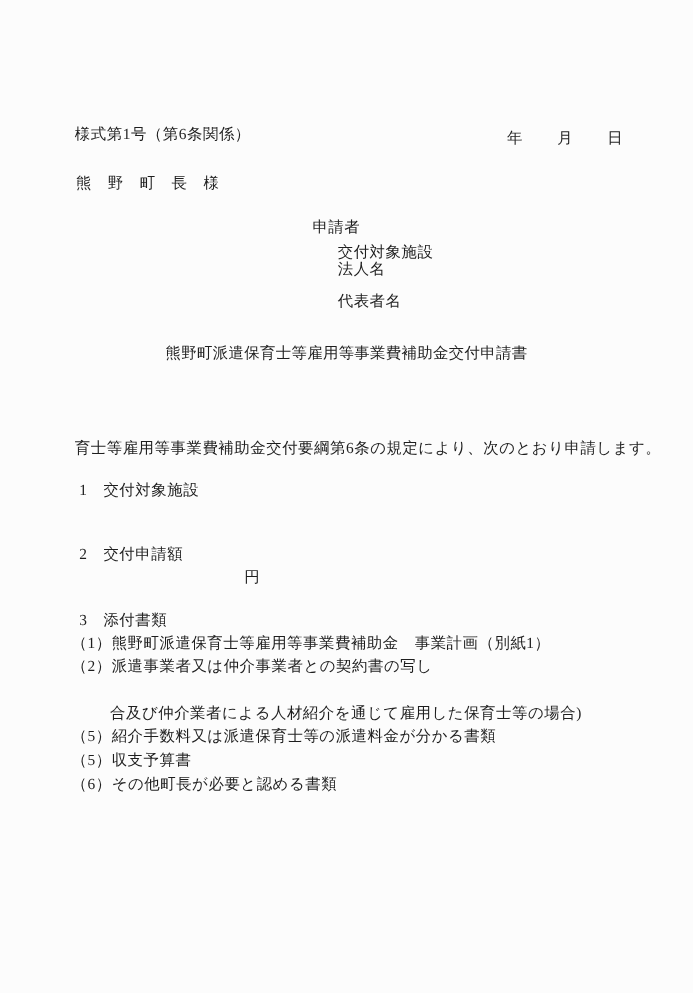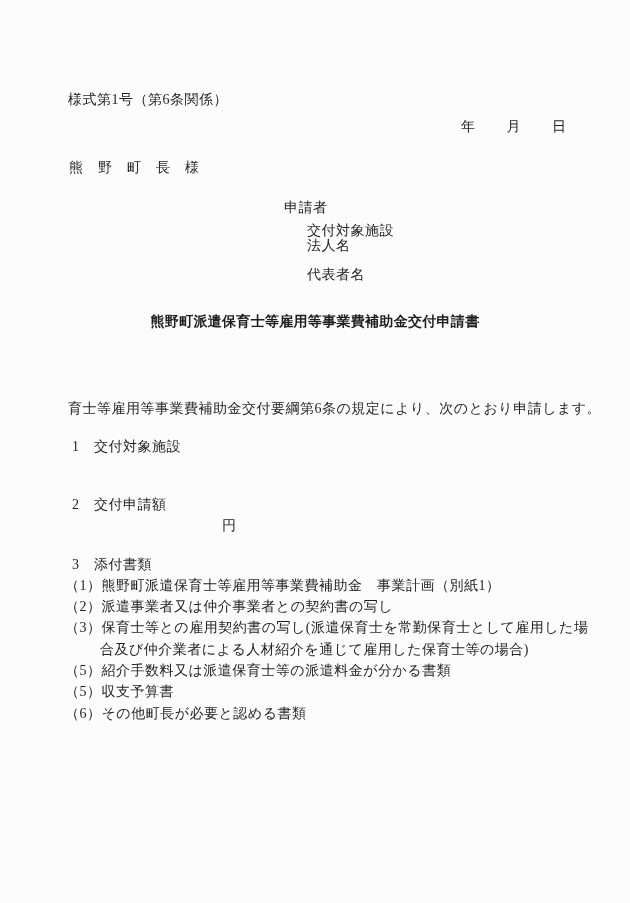--- a/index.html
+++ b/index.html
@@ -19,28 +19,28 @@
     background: var(--paper);
     overflow: hidden;
   }
   .line {
     position: absolute;
     font-size: 14px;
     line-height: 20px;
     white-space: pre;
     letter-spacing: 0.5px;
   }
-  .form-number    { left: 68px;  top: 90px; }
+  .form-number    { left: 68px;  top: 113px; }
   .date-line      { left: 461px; top: 117px; display: inline-flex; gap: 31px; }
   .addressee      { left: 69px;  top: 158px; }
   .applicant-label{ left: 284px; top: 198px; }
   .applicant-field-1 { left: 307px; top: 221px; }
   .applicant-field-2 { left: 307px; top: 236px; }
   .applicant-field-3 { left: 307px; top: 265px; }
-  .doc-title      { left: 0; top: 312px; width: 630px; text-align: center; letter-spacing: 0.3px; font-weight: bold; }
+  .doc-title      { left: 0; top: 312px; width: 630px; text-align: center; letter-spacing: 0.3px; }
   .body-line-1    { left: 68px; top: 377px; }
   .body-line-2    { left: 68px; top: 399px; }
   .sec-1          { left: 72px; top: 437px; }
   .sec-2          { left: 72px; top: 495px; }
   .amount-unit    { left: 222px; top: 516px; }
   .sec-3          { left: 72px; top: 555px; }
   .att-1          { left: 65px; top: 576px; }
   .att-2          { left: 65px; top: 597px; }
   .att-3a         { left: 65px; top: 618px; }
   .att-3b         { left: 100px; top: 640px; }
@@ -81,21 +81,20 @@
   <div class="line sec-2">2　交付申請額</div>
 
   <div class="line amount-unit">円</div>
 
   <div class="line sec-3">3　添付書類</div>
 
   <div class="line att-1">（1）熊野町派遣保育士等雇用等事業費補助金　事業計画（別紙1）</div>
 
   <div class="line att-2">（2）派遣事業者又は仲介事業者との契約書の写し</div>
 
-  <div class="line att-3a">（3）保育士等との雇用契約書の写し(派遣保育士を常勤保育士として雇用した場</div>
 
   <div class="line att-3b">合及び仲介業者による人材紹介を通じて雇用した保育士等の場合)</div>
 
   <div class="line att-4">（5）紹介手数料又は派遣保育士等の派遣料金が分かる書類</div>
 
   <div class="line att-5">（5）収支予算書</div>
 
   <div class="line att-6">（6）その他町長が必要と認める書類</div>
 
 </div>

